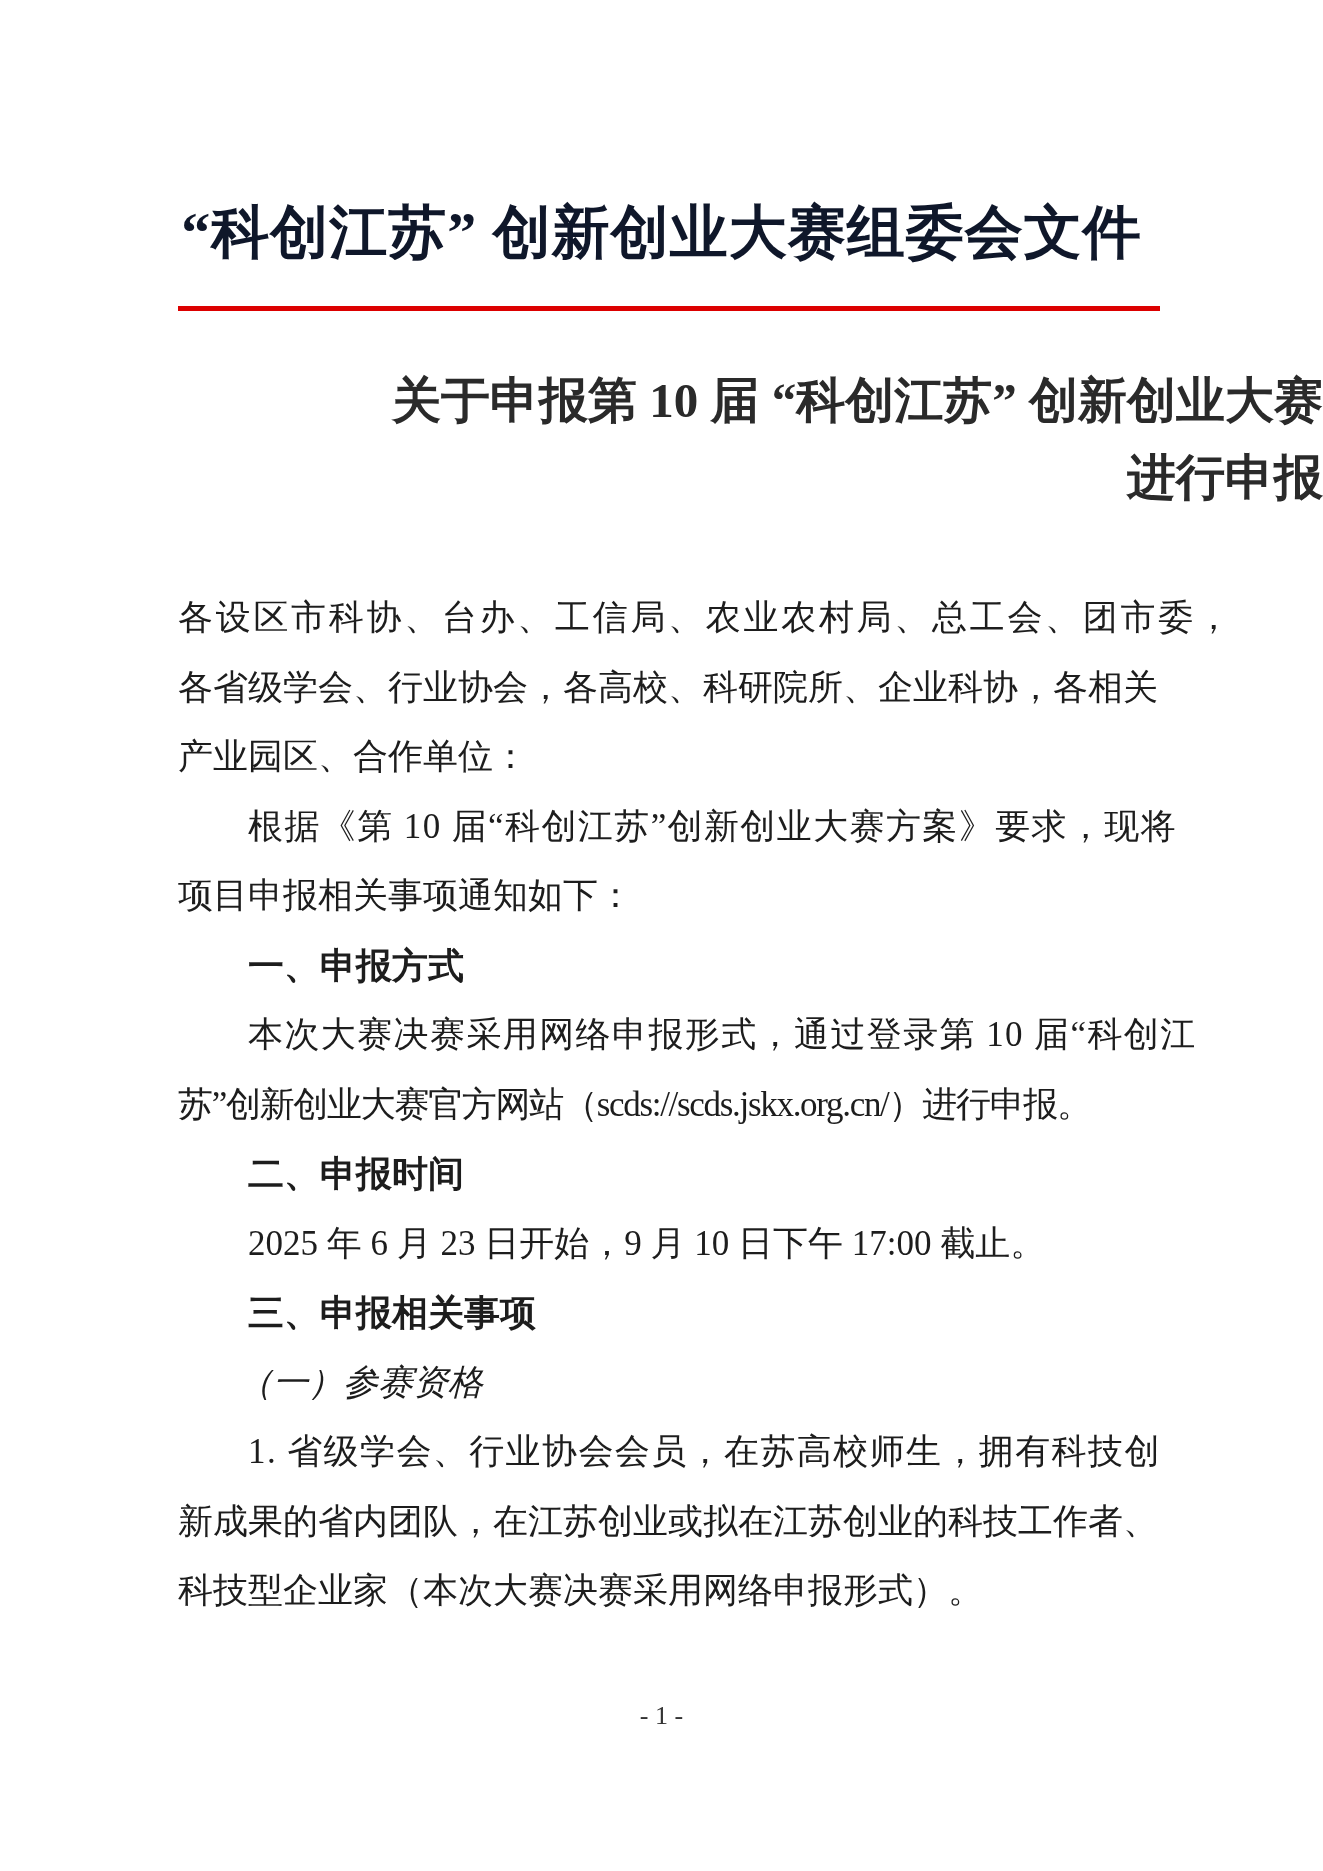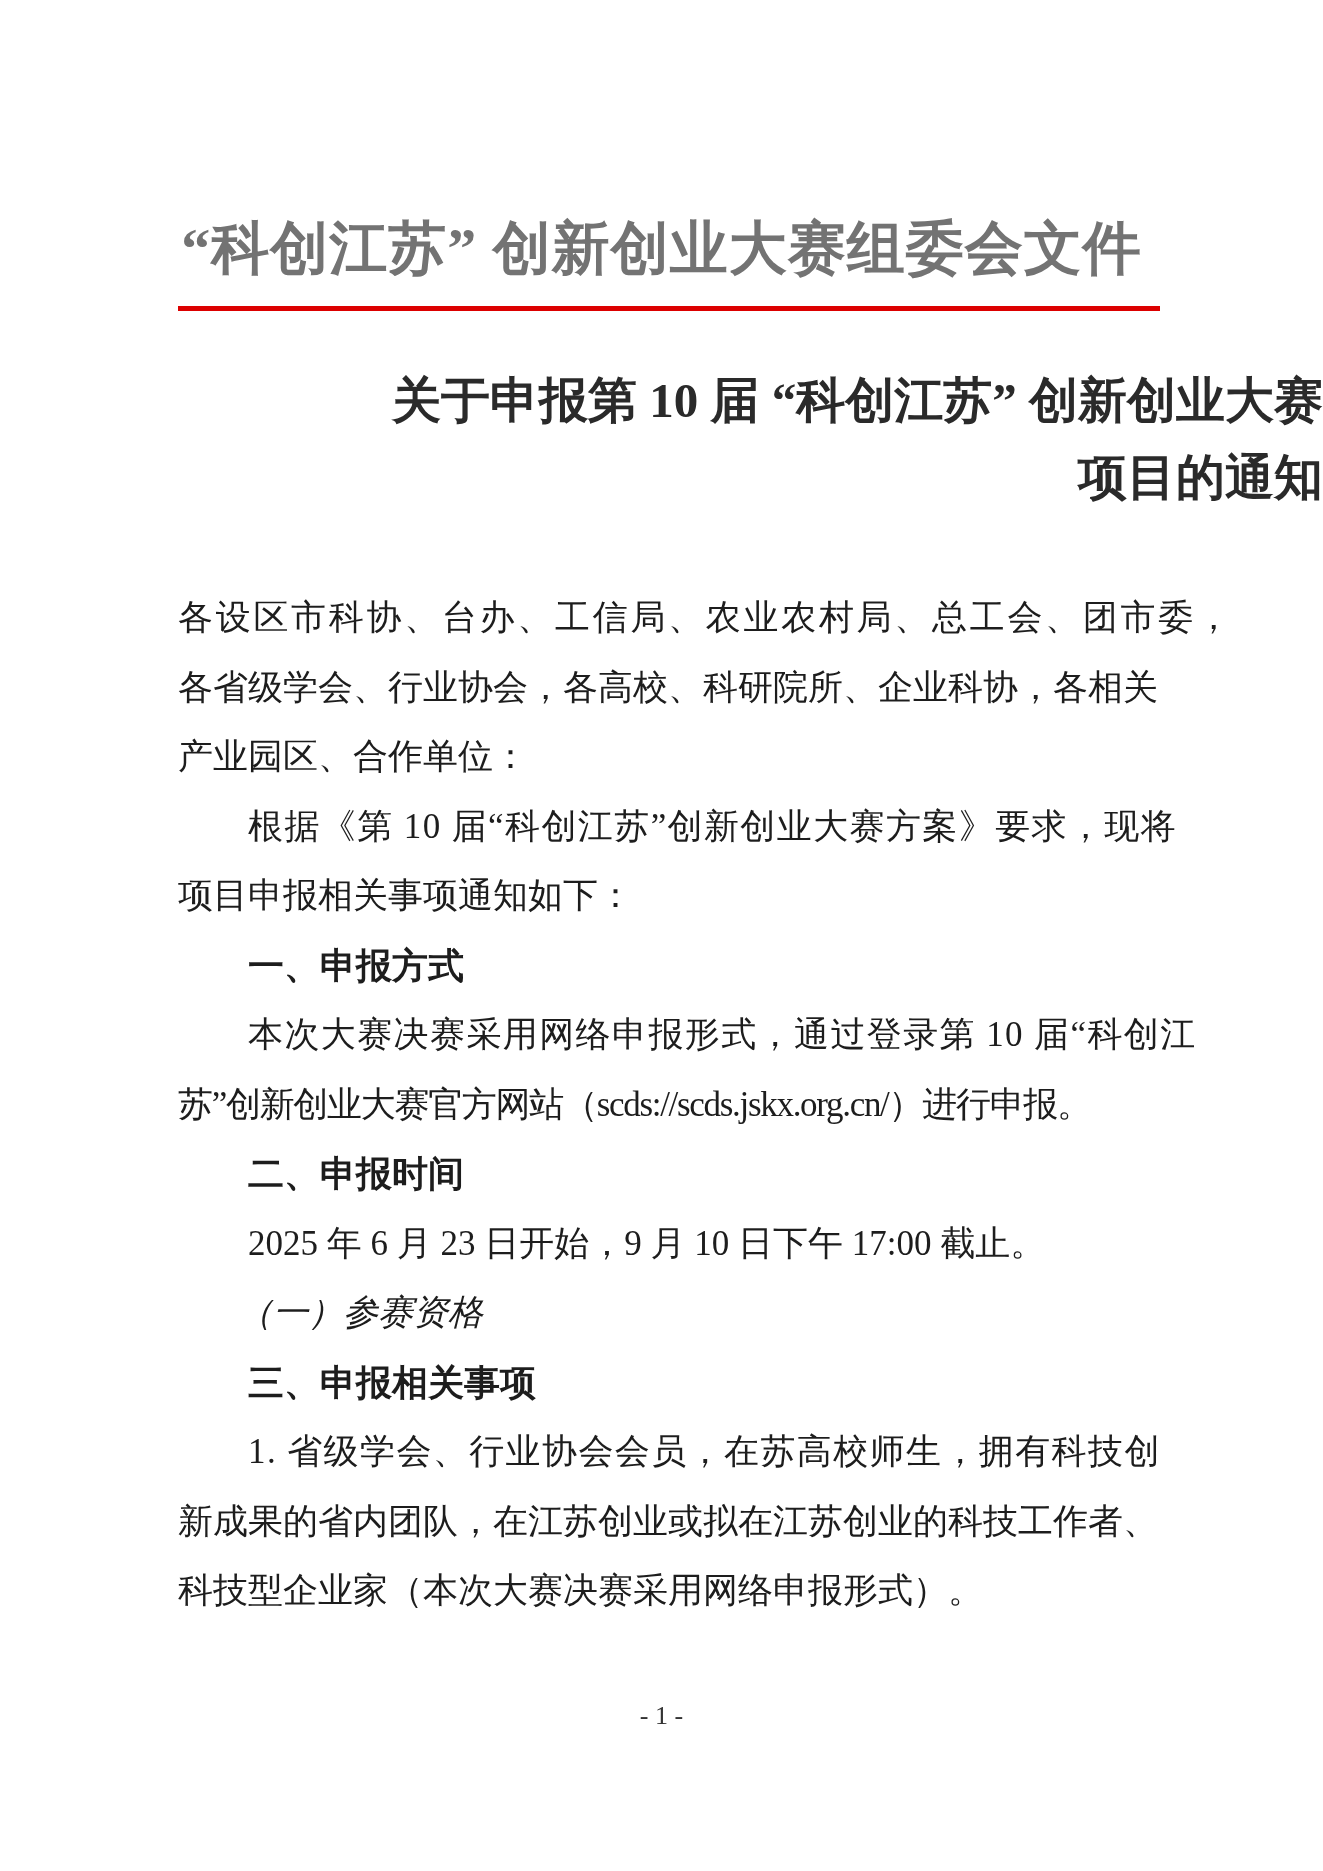--- a/index.html
+++ b/index.html
@@ -7,28 +7,28 @@
     position: relative;
     width: 1323px;
     height: 1871px;
     background: #ffffff;
     overflow: hidden;
     font-family: "Liberation Serif", serif;
     color: #1d1d1d;
   }
   .letterhead {
     position: absolute;
-    top: 215px;
+    top: 199px;
     left: 0;
     width: 100%;
     text-align: center;
     font-size: 58px;
     line-height: 68px;
     font-weight: bold;
-    color: #737373;
+    color: #0f172a;
     letter-spacing: 1px;
     white-space: nowrap;
   }
   .redline {
     position: absolute;
     top: 306px;
     left: 178px;
     width: 982px;
     height: 5px;
     background: #dc0000;
@@ -84,36 +84,36 @@
 <body>
 
 <div class="page">
 
   <div class="letterhead">“科创江苏” 创新创业大赛组委会文件</div>
 
   <div class="redline"></div>
 
   <div class="doc-title">
     <div>关于申报第 10 届 “科创江苏” 创新创业大赛</div>
-    <div>项目的通知</div>
+    <div>进行申报</div>
   </div>
 
   <div class="body-block">
     <div class="line spread">各设区市科协、台办、工信局、农业农村局、总工会、团市委，</div>
     <div class="line">各省级学会、行业协会，各高校、科研院所、企业科协，各相关</div>
     <div class="line">产业园区、合作单位：</div>
     <div class="line indent spread-sm">根据《第 10 届“科创江苏”创新创业大赛方案》要求，现将</div>
     <div class="line">项目申报相关事项通知如下：</div>
     <div class="line hei indent">一、申报方式</div>
     <div class="line indent spread-sm">本次大赛决赛采用网络申报形式，通过登录第 10 届“科创江</div>
     <div class="line tight">苏”创新创业大赛官方网站（scds://scds.jskx.org.cn/）进行申报。</div>
     <div class="line hei indent">二、申报时间</div>
     <div class="line indent">2025 年 6 月 23 日开始，9 月 10 日下午 17:00 截止。</div>
+    <div class="line hei indent">三、申报相关事项</div>
     <div class="line kai indent-kai">（一）参赛资格</div>
-    <div class="line hei indent">三、申报相关事项</div>
     <div class="line indent spread-sm">1. 省级学会、行业协会会员，在苏高校师生，拥有科技创</div>
     <div class="line">新成果的省内团队，在江苏创业或拟在江苏创业的科技工作者、</div>
     <div class="line">科技型企业家（本次大赛决赛采用网络申报形式）。</div>
   </div>
 
   <div class="footer">- 1 -</div>
 
 </div>
 
 </body></html>

